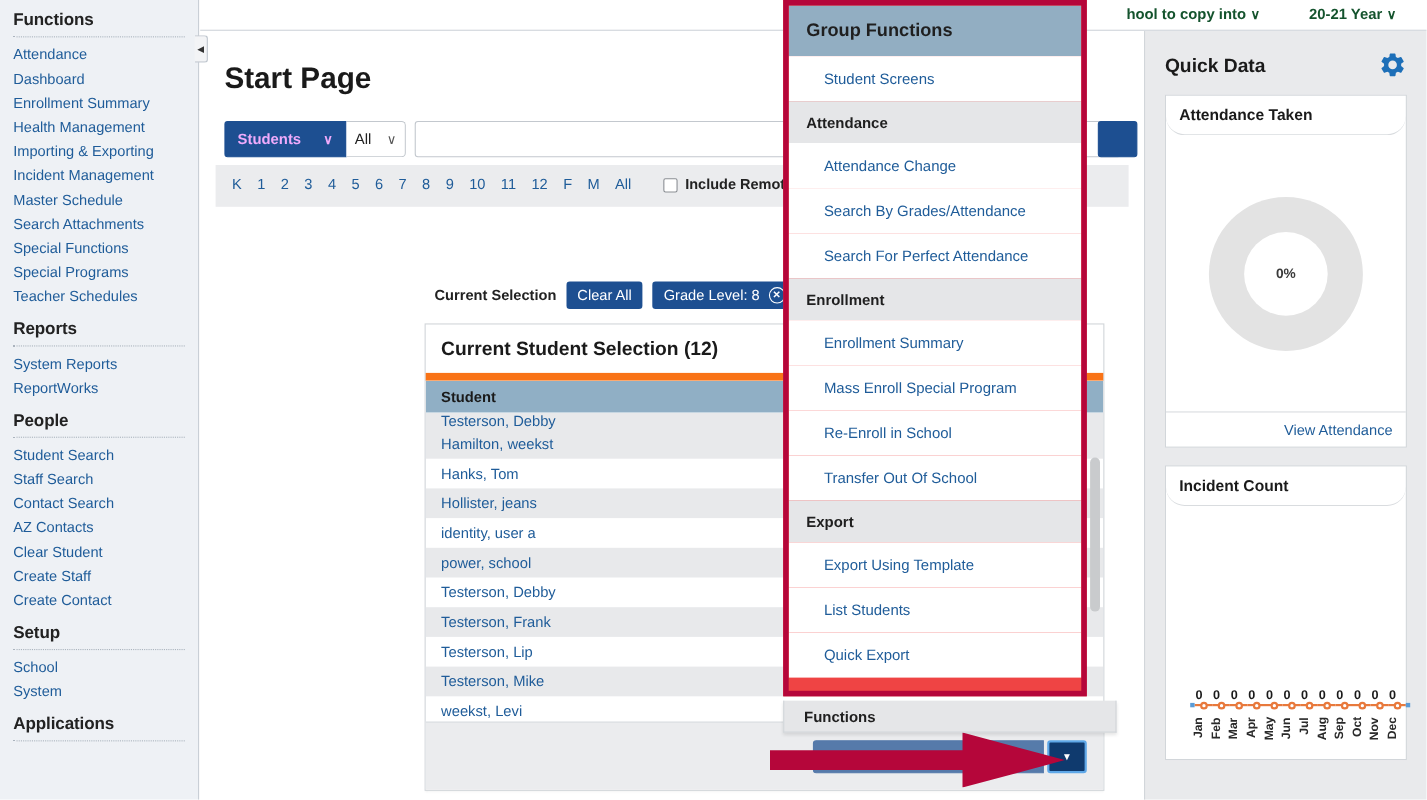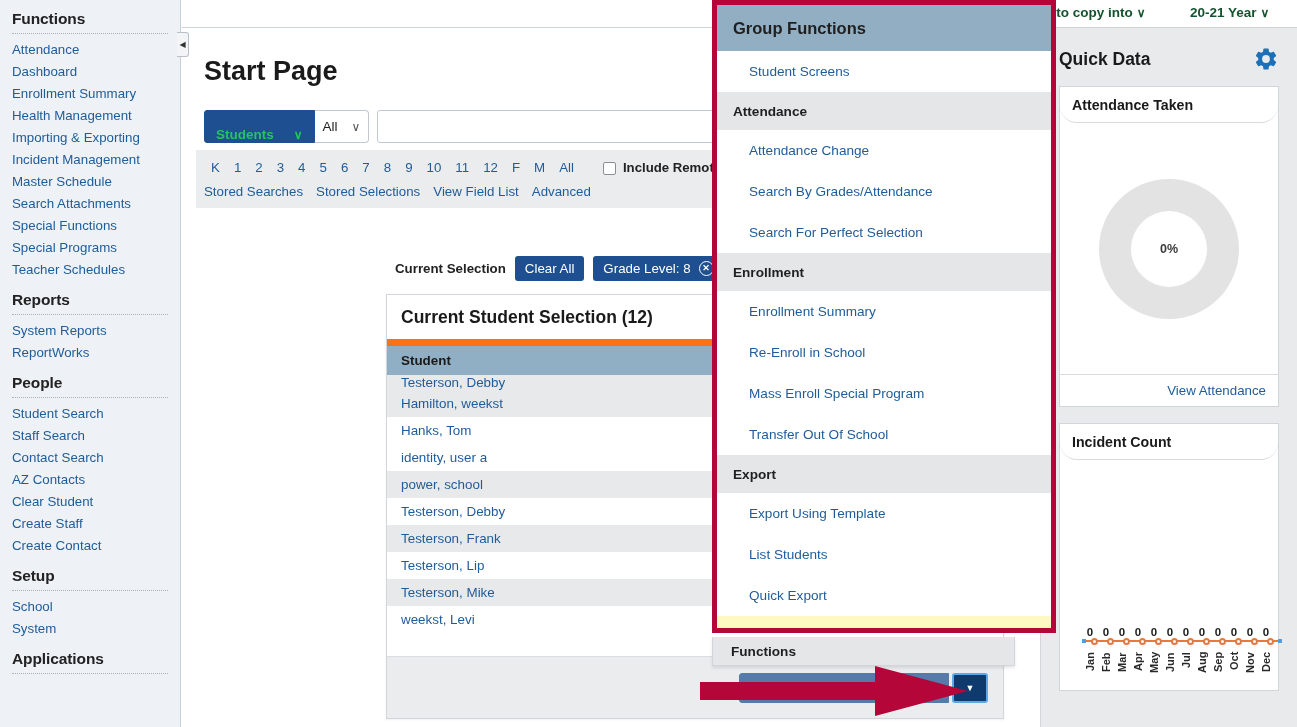--- a/index.html
+++ b/index.html
@@ -103,28 +103,28 @@
 
   
   #search-row {
     position: absolute;
     left: 22px; top: 82px;
     display: flex; align-items: center;
     height: 33px;
   }
   #btn-students {
     background: #1d4f91;
-    color: #22c55e;
+    color: #f0abfc;
     font-weight: bold;
     font-size: 13.5px;
     border: 1px solid #1d4f91;
     border-radius: 3px 0 0 3px;
     height: 33px;
     padding: 0 11px;
-    display: flex; align-items: flex-end; gap: 16px;
+    display: flex; align-items: center; gap: 16px;
     cursor: pointer;
   }
   #sel-all {
     background: #ffffff;
     border: 1px solid #c3c8ce;
     border-left: none;
     height: 33px;
     padding: 0 8px;
     display: flex; align-items: center; gap: 10px;
     font-size: 13.5px;
@@ -470,23 +470,23 @@
     transform: rotate(180deg);
     text-align: right;
     height: 34px;
     line-height: 16px;
   }
 
   
   #group-functions-panel {
     position: absolute;
     left: 712px; top: 0px;
-    width: 344px;
+    width: 276px;
     height: 633px;
-    background: #fef9c3;
+    background: #ef4444;
     border: 5px solid #b5063a;
     z-index: 20;
     overflow: hidden;
   }
   #gf-header {
     background: #92aec2;
     font-size: 16.5px;
     font-weight: bold;
     color: #1f1f1f;
     padding: 14px 16px 13px 16px;
@@ -631,26 +631,20 @@
         <a class="grade-link" href="#">11</a>
         <a class="grade-link" href="#">12</a>
         <a class="grade-link" href="#">F</a>
         <a class="grade-link" href="#">M</a>
         <a class="grade-link" href="#">All</a>
         <div id="include-remote-wrap">
           <div id="include-remote-box"></div>
           <span>Include Remote</span>
         </div>
       </div>
-      <div id="stored-row">
-        <a class="stored-link" href="#">Stored Searches</a>
-        <a class="stored-link" href="#">Stored Selections</a>
-        <a class="stored-link" href="#">View Field List</a>
-        <a class="stored-link" href="#">Advanced</a>
-      </div>
     </div>
 
     <div id="cursel-row">
       <span id="cursel-label">Current Selection</span>
       <div class="pill">
         <span>Clear All</span>
       </div>
       <div class="pill">
         <span>Grade Level: 8</span>
         <span class="pill-x">✕</span>
@@ -668,20 +662,23 @@
           </thead>
           <tbody>
             <tr class="clipped-row alt">
               <td>Testerson, Debby</td>
             </tr>
             <tr class="alt">
               <td><a href="#">Hamilton, weekst</a></td>
             </tr>
             <tr>
               <td><a href="#">Hanks, Tom</a></td>
+            </tr>
+            <tr class="alt">
+              <td><a href="#">Hollister, jeans</a></td>
             </tr>
             <tr>
               <td><a href="#">identity, user a</a></td>
             </tr>
             <tr class="alt">
               <td><a href="#">power, school</a></td>
             </tr>
             <tr>
               <td><a href="#">Testerson, Debby</a></td>
             </tr>
@@ -814,26 +811,26 @@
   </div>
 
   <div id="group-functions-panel">
     <div id="gf-header">Group Functions</div>
 
     <a class="gf-item" href="#">Student Screens</a>
 
     <div class="gf-section">Attendance</div>
     <a class="gf-item" href="#">Attendance Change</a>
     <a class="gf-item" href="#">Search By Grades/Attendance</a>
-    <a class="gf-item" href="#">Search For Perfect Selection</a>
+    <a class="gf-item" href="#">Search For Perfect Attendance</a>
 
     <div class="gf-section">Enrollment</div>
     <a class="gf-item" href="#">Enrollment Summary</a>
+    <a class="gf-item" href="#">Mass Enroll Special Program</a>
     <a class="gf-item" href="#">Re-Enroll in School</a>
-    <a class="gf-item" href="#">Mass Enroll Special Program</a>
     <a class="gf-item" href="#">Transfer Out Of School</a>
 
     <div class="gf-section">Export</div>
     <a class="gf-item" href="#">Export Using Template</a>
     <a class="gf-item" href="#">List Students</a>
     <a class="gf-item" href="#">Quick Export</a>
   </div>
 
   <div id="functions-tab">Functions</div>
 

